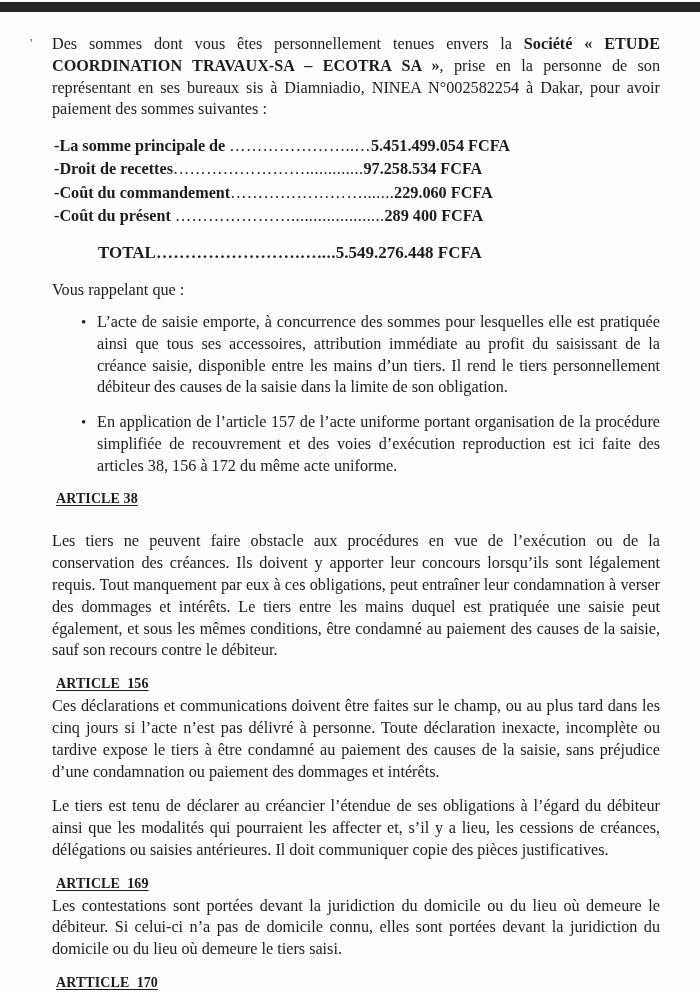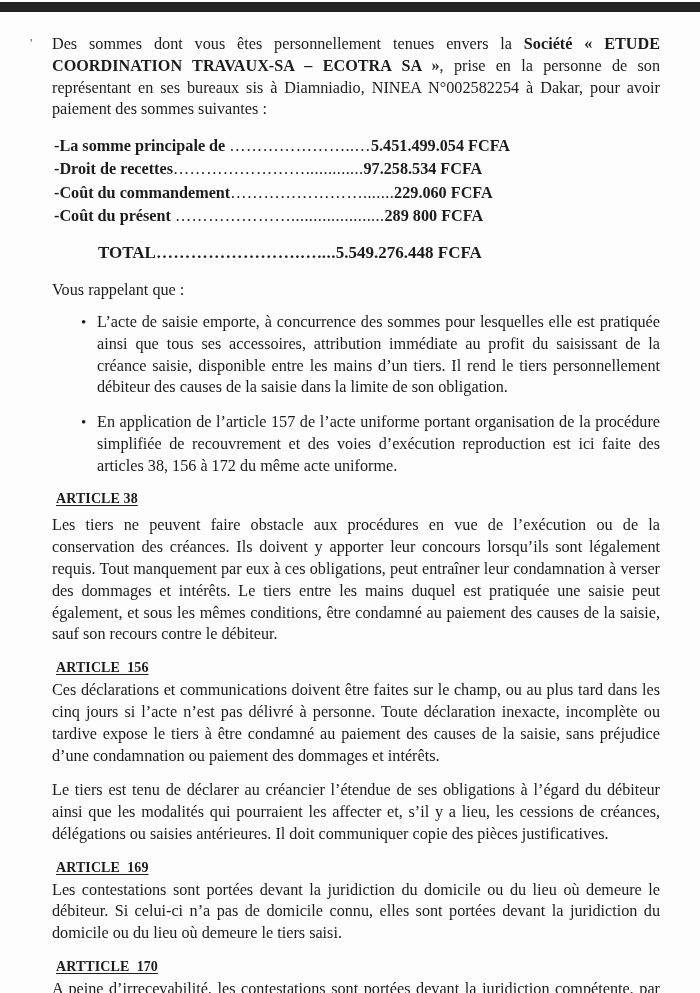--- a/index.html
+++ b/index.html
@@ -146,21 +146,21 @@
 
   .sec {
     margin-top: 14px;
   }
 
   .sec.tight > h2.article + p {
     margin-top: 1px;
   }
 
   .sec.loose > h2.article + p {
-    margin-top: 8px;
+    margin-top: 24px;
   }
 
   .sec p + p {
     margin-top: 13px;
   }
 </style>
 </head>
 <body>
 
 <div class="page">
@@ -173,21 +173,21 @@
     <p class="intro"><span>Des sommes dont vous êtes personnellement tenues envers la </span><b>Société « ETUDE COORDINATION TRAVAUX-SA – ECOTRA SA »</b><span>, prise en la personne de son représentant en ses bureaux sis à Diamniadio, NINEA N°002582254 à Dakar, pour avoir paiement des sommes suivantes :</span></p>
 
     <div class="amounts">
 
       <div class="amount-line"><span class="label">-La somme principale de </span><span class="leader">…………………..…</span><span class="value">5.451.499.054 FCFA</span></div>
 
       <div class="amount-line"><span class="label">-Droit de recettes</span><span class="leader">…………………….............</span><span class="value">97.258.534 FCFA</span></div>
 
       <div class="amount-line"><span class="label">-Coût du commandement</span><span class="leader">…………………….......</span><span class="value">229.060 FCFA</span></div>
 
-      <div class="amount-line"><span class="label">-Coût du présent </span><span class="leader">………………….....................</span><span class="value">289 800 FCFA</span></div>
+      <div class="amount-line"><span class="label">-Coût du présent </span><span class="leader">………………….....................</span><span class="value">289 400 FCFA</span></div>
 
       <div class="total-line"><span>TOTAL</span><span class="leader">…………………….…....</span><span>5.549.276.448 FCFA</span></div>
 
     </div>
 
     <p class="recall">Vous rappelant que :</p>
 
     <ul class="bullets">
       <li><span class="dot">•</span><span>L’acte de saisie emporte, à concurrence des sommes pour lesquelles elle est pratiquée ainsi que tous ses accessoires, attribution immédiate au profit du saisissant de la créance saisie, disponible entre les mains d’un tiers. Il rend le tiers personnellement débiteur des causes de la saisie dans la limite de son obligation.</span></li>
       <li><span class="dot">•</span><span>En application de l’article 157 de l’acte uniforme portant organisation de la procédure simplifiée de recouvrement et des voies d’exécution reproduction est ici faite des articles 38, 156 à 172 du même acte uniforme.</span></li>

